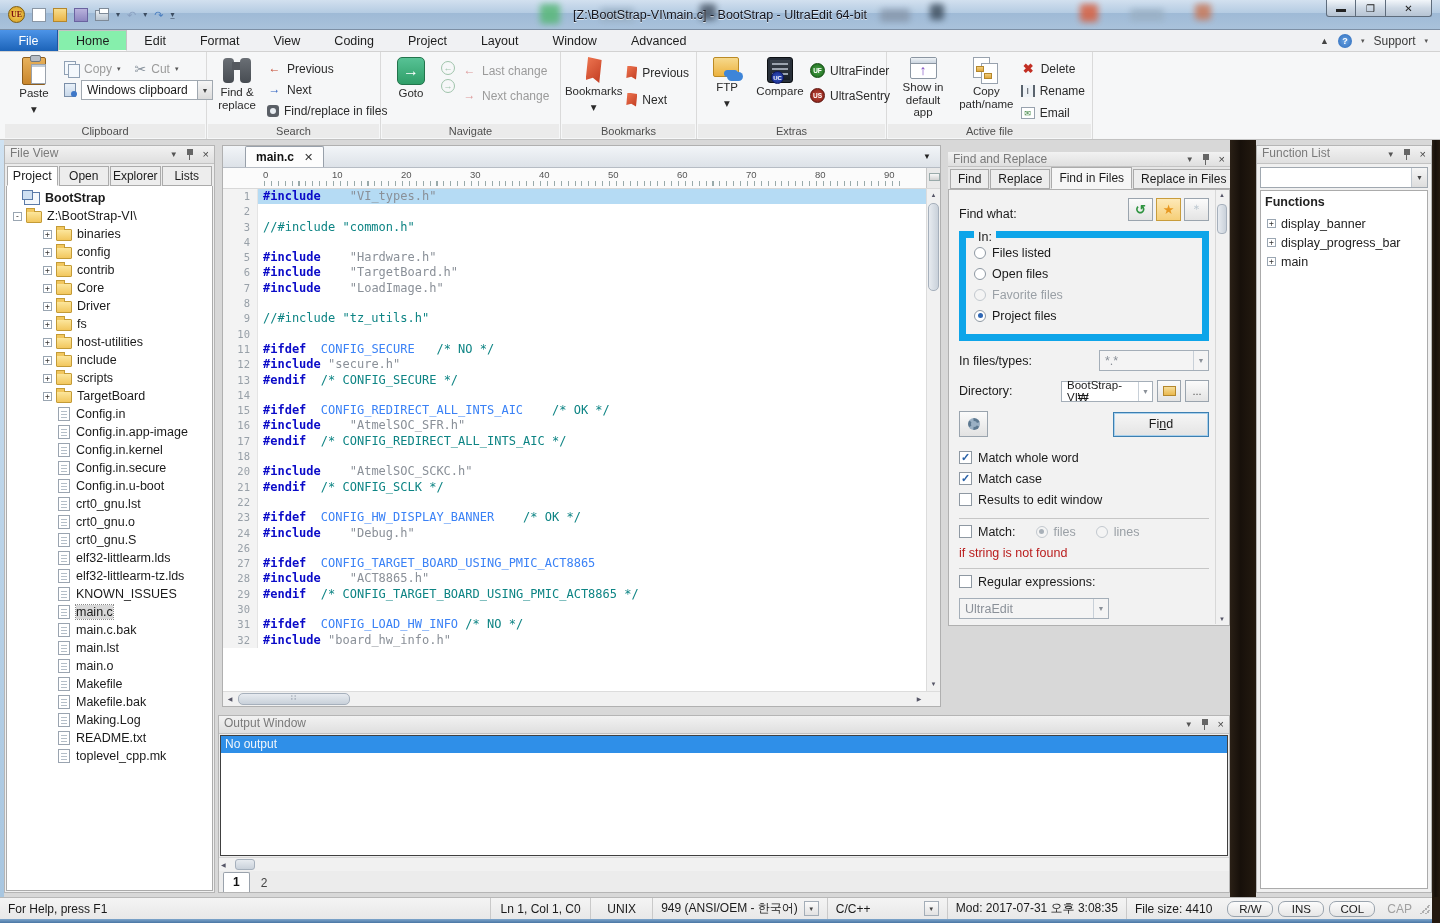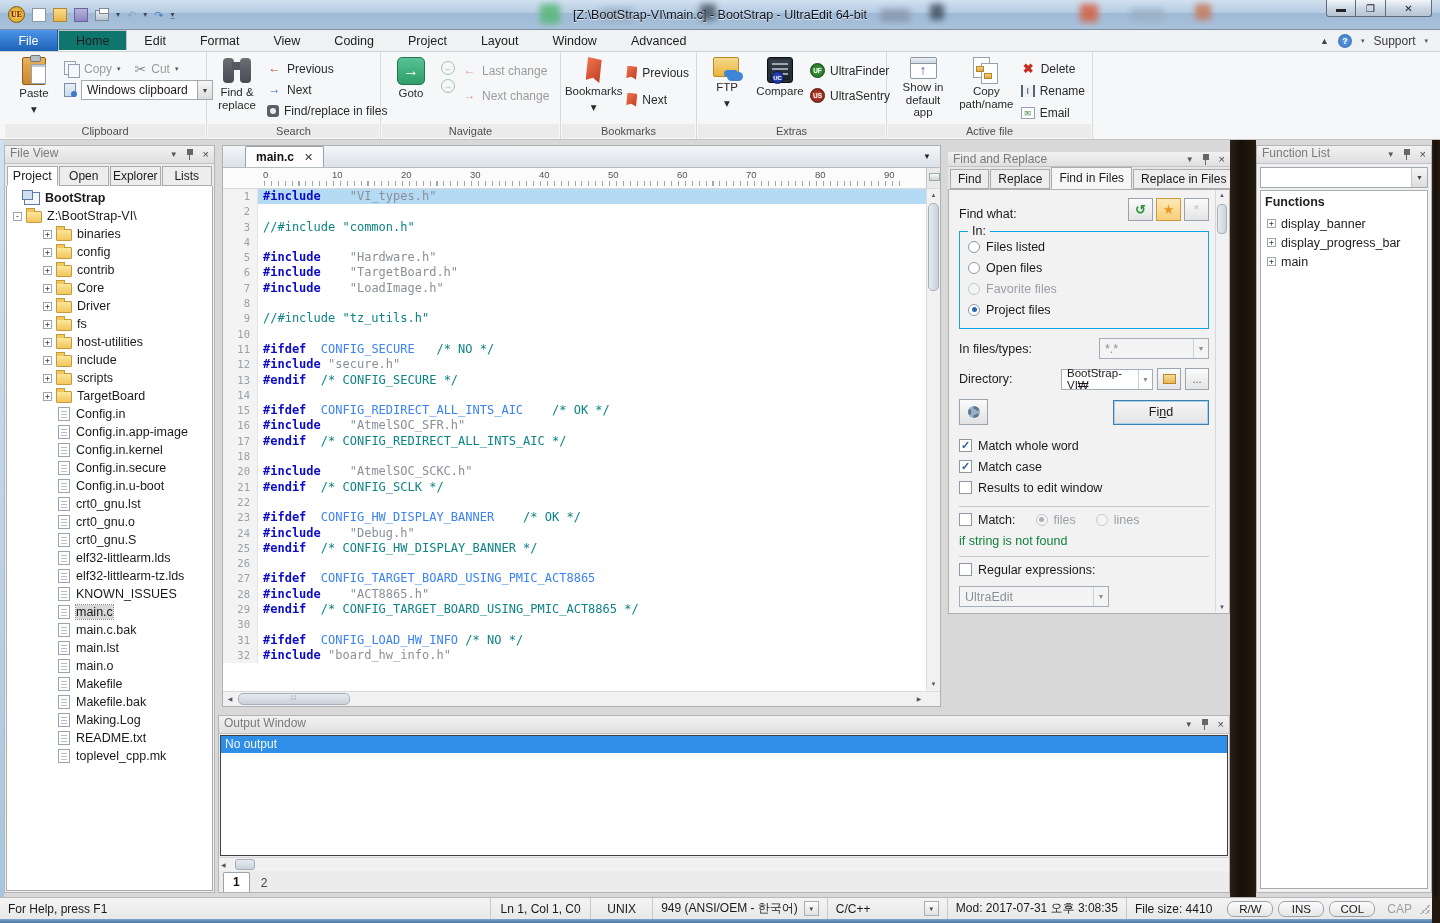--- a/index.html
+++ b/index.html
@@ -31,21 +31,21 @@
   .wbtn.min{width:30px;border-radius:0 0 0 3px}
   .wbtn.max{width:30px;border-left:none}
   .wbtn.close{width:46px;border-left:none;border-radius:0 0 3px 0}
 
   
   #tabrow{position:absolute;left:0;top:30px;width:1440px;height:22px;background:#f0f1f3;border-bottom:1px solid #d2d2d2;
     display:flex;align-items:stretch}
   .ftab{width:58px;text-align:center;line-height:22px;color:#fff;font-size:12.5px;
     background:linear-gradient(#4c94e8,#1c63b8);border-right:1px solid #1a57a0}
   .rtab{padding:0 17px;line-height:22px;font-size:12.5px;color:#1d1d1d}
-  .rtab.active{background:#0f766e;border:1px solid #c3c3c3;border-bottom:1px solid #fbfbfb;line-height:20px}
+  .rtab.active{background:#86efac;border:1px solid #c3c3c3;border-bottom:1px solid #fbfbfb;line-height:20px}
   .tabrow-right{margin-left:auto;display:flex;align-items:center;gap:9px;padding-right:12px;color:#3a3a3a}
   .chev-up{font-size:9px;color:#444}
   .helpdot{width:14px;height:14px;border-radius:50%;background:radial-gradient(#6aa4e4,#2a68b8);color:#fff;
     font-size:9px;font-weight:bold;display:flex;align-items:center;justify-content:center}
   .mini-caret{font-size:7px;color:#555}
 
   
   #ribbon{position:absolute;left:0;top:52px;width:1440px;height:88px;background:#f6f7f8;border-bottom:1px solid #c2c2c2;
     display:flex;padding-left:4px}
   .rgroup{position:relative;border-right:1px solid #dadada;padding:3px 7px 17px 7px;display:flex;gap:7px}
@@ -194,21 +194,21 @@
   .fwbtns{margin-left:auto;display:flex;gap:3px}
   .fwbtn{width:25px;height:23px;border:1px solid #9aa4ae;background:linear-gradient(#fbfbfb,#e4e4e4);
     display:flex;align-items:center;justify-content:center;font-size:13px}
   .fwbtn.fav{background:linear-gradient(#fde9b8,#f6cf78);border-color:#c89c3c}
   .fwbtn.dis{color:#b8c4ce;font-size:12px}
   .hist{color:#2f9440;font-weight:bold}
   .star{color:#e89820;font-size:13px}
   .findbox{height:64px;background:#fff;border:1px solid #9aa4ae;position:relative;padding:3px 16px 3px 5px;font-size:12.5px;color:#101010}
   .findbox .ms{position:absolute;right:1px;top:1px;bottom:1px;width:13px;background:#f2f2f2;display:flex;flex-direction:column;
     justify-content:space-between;align-items:center;font-size:6px;color:#667;padding:2px 0}
-  .groupbox{border:1px solid #0ea5e9;margin-top:10px;padding:4px 8px 8px 8px;position:relative}
+  .groupbox{border:7px solid #0ea5e9;margin-top:10px;padding:4px 8px 8px 8px;position:relative}
   .groupbox .legend{position:absolute;top:-8px;left:8px;background:#f2f2f2;padding:0 4px}
   .radio-row,.check-row{display:flex;align-items:center;gap:6px;height:21px}
   .radio{width:12px;height:12px;border-radius:50%;border:1px solid #8e98a2;background:#fff;position:relative;flex-shrink:0}
   .on .radio::after{content:"";position:absolute;left:2.5px;top:2.5px;width:5px;height:5px;border-radius:50%;background:#2e66b4}
   .disabled .radio{border-color:#c2c8ce;background:#f4f4f4}
   .disabled{color:#9aa0a6}
   .ondis .radio::after{content:"";position:absolute;left:2.5px;top:2.5px;width:5px;height:5px;border-radius:50%;background:#a8b0b8}
   .checkbox{width:13px;height:13px;border:1px solid #8e98a2;background:#fff;flex-shrink:0;display:flex;align-items:center;justify-content:center;
     font-size:11px;color:#2a62a8;font-weight:bold}
   .formrow{display:flex;align-items:center;margin-top:9px}
@@ -217,21 +217,21 @@
   .fcombo.en{color:#1a1a1a;background:#fff}
   .sqbtn{width:24px;height:22px;border:1px solid #9aa4ae;background:linear-gradient(#fbfbfb,#e4e4e4);margin-left:4px;
     display:flex;align-items:center;justify-content:center;font-size:11px;color:#555}
   .foldbtn{width:13px;height:10px;background:linear-gradient(#f6dd9a,#eab84e);border:1px solid #b4872c}
   .gearbtn{width:29px;height:26px;border:1px solid #9aa4ae;background:linear-gradient(#fbfbfb,#e2e2e2);display:flex;align-items:center;justify-content:center}
   .gear{width:12px;height:12px;border:3px dashed #5c7890;border-radius:50%;background:#9ab0c4}
   .findbtn{margin-left:auto;width:96px;height:25px;background:linear-gradient(#f6f6f6,#e4e4e4);border:1px solid #3c7fb1;
     box-shadow:0 0 0 1px #a8d0ec inset;font-size:12.5px;display:flex;align-items:center;justify-content:center}
   .findbtn u{text-decoration:underline}
   .hrsep{border:none;border-top:1px solid #c6c6c6;margin:8px 0 2px 0}
-  .note{margin-top:4px;color:#15803d}
+  .note{margin-top:4px;color:#b91c1c}
   .fscroll{position:absolute;right:1px;top:0;bottom:1px;width:13px;background:#f1f1f1;border-left:1px solid #d8d8d8}
   .fscroll .up{position:absolute;top:2px;left:0;right:0;text-align:center;font-size:6px;color:#556}
   .fscroll .dn{position:absolute;bottom:2px;left:0;right:0;text-align:center;font-size:6px;color:#556}
   .fthumb{position:absolute;left:1px;right:1px;top:14px;height:30px;background:linear-gradient(90deg,#e7ebf0,#c9d1da);border:1px solid #a6b0bc;border-radius:4px}
 
   
   #funclist{position:absolute;left:1256px;top:5px;width:176px;height:748px;background:#f0f0f0;border:1px solid #b5b5b5;display:flex;flex-direction:column}
   .flcombo{height:21px;margin:3px 3px 2px 3px;background:#fff;border:1px solid #a0a8b0;display:flex;align-items:center}
   .flcombo .dd{margin-left:auto;width:16px;height:100%;display:flex;align-items:center;justify-content:center;font-size:7px;color:#444;border-left:1px solid #c0c8d0;background:linear-gradient(#f6f6f6,#ddd)}
   #fllist{flex:1;background:#fff;border:1px solid #ababab;margin:0 3px 3px 3px;padding:4px 0 0 4px;overflow:hidden}
@@ -770,24 +770,20 @@
           </div>
           <div class="code-line">
             <span class="ln">23</span>
             <span class="lc"><span class="tok-kw">#ifdef</span><span class="tok-pl">  CONFIG_HW_DISPLAY_BANNER    </span><span class="tok-cm">/* OK */</span></span>
           </div>
           <div class="code-line">
             <span class="ln">24</span>
             <span class="lc"><span class="tok-kw">#include</span><span class="tok-pl">    </span><span class="tok-str">"Debug.h"</span></span>
           </div>
           <div class="code-line">
-            <span class="ln">25</span>
-            <span class="lc"><span class="tok-kw">#endif</span><span class="tok-pl">  </span><span class="tok-cm">/* CONFIG_HW_DISPLAY_BANNER */</span></span>
-          </div>
-          <div class="code-line">
             <span class="ln">26</span>
             <span class="lc"></span>
           </div>
           <div class="code-line">
             <span class="ln">27</span>
             <span class="lc"><span class="tok-kw">#ifdef</span><span class="tok-pl">  CONFIG_TARGET_BOARD_USING_PMIC_ACT8865</span></span>
           </div>
           <div class="code-line">
             <span class="ln">28</span>
             <span class="lc"><span class="tok-kw">#include</span><span class="tok-pl">    </span><span class="tok-str">"ACT8865.h"</span></span>

